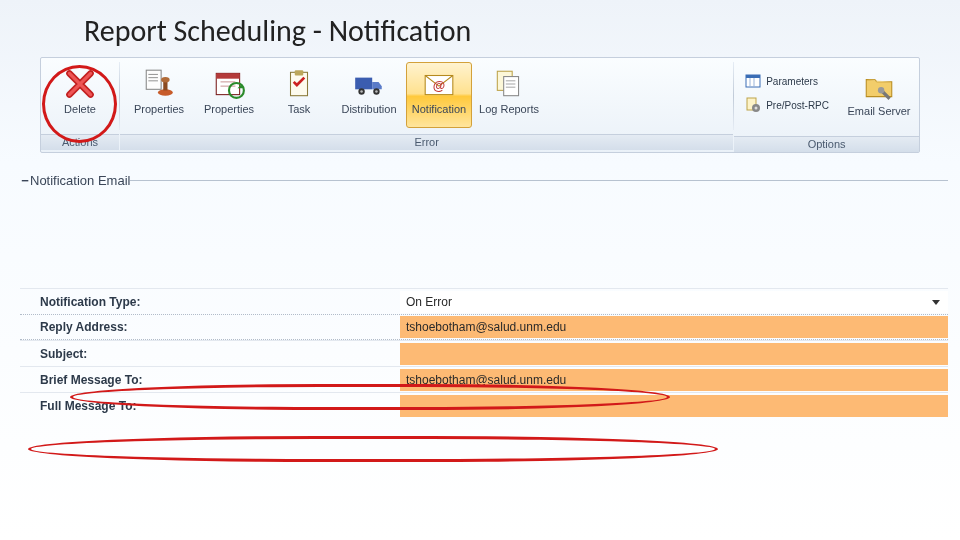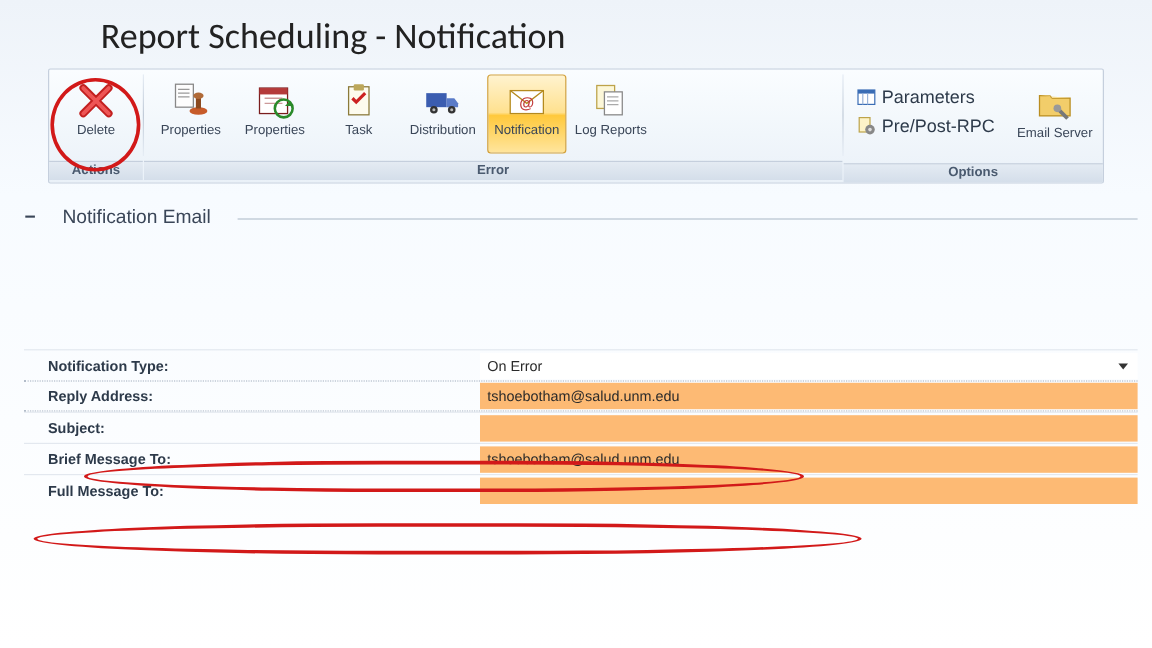--- a/index.html
+++ b/index.html
@@ -50,21 +50,20 @@
     background: linear-gradient(#e6edf5, #c1cbd8, #e6edf5);
     margin: 4px 0 22px 0;
   }
   .group-label {
     text-align: center;
     font-size: 11px;
     color: #4a5a6f;
     background: linear-gradient(#e4ebf3, #d4deea);
     border-top: 1px solid #c5cfdd;
     padding: 1px 0 2px;
-    font-weight: bold;
   }
 
   .rib-btn {
     display: flex;
     flex-direction: column;
     align-items: center;
     justify-content: flex-start;
     width: 66px;
     height: 66px;
     border: 1px solid transparent;
@@ -92,36 +91,36 @@
     gap: 2px;
     padding: 6px 6px 6px 2px;
   }
   .side-btn {
     display: flex;
     align-items: center;
     gap: 4px;
     height: 22px;
     padding: 0 6px 0 2px;
     border-radius: 2px;
-    font-size: 15px;
+    font-size: 10px;
     color: #2d3a4a;
     cursor: pointer;
   }
   .side-btn svg { width: 18px; height: 18px; }
 
   
   .panel {
     margin: 20px 12px 0 20px;
   }
   .section-head {
     display: flex;
     align-items: center;
-    font-size: 16px;
+    font-size: 13px;
     color: #3a4658;
-    gap: 22px;
+    gap: 0;
   }
   .section-head::before {
     content: "−";
     font-weight: bold;
     color: #3a4658;
     width: 10px;
     text-align: center;
   }
   .section-head .line {
     flex: 1;

